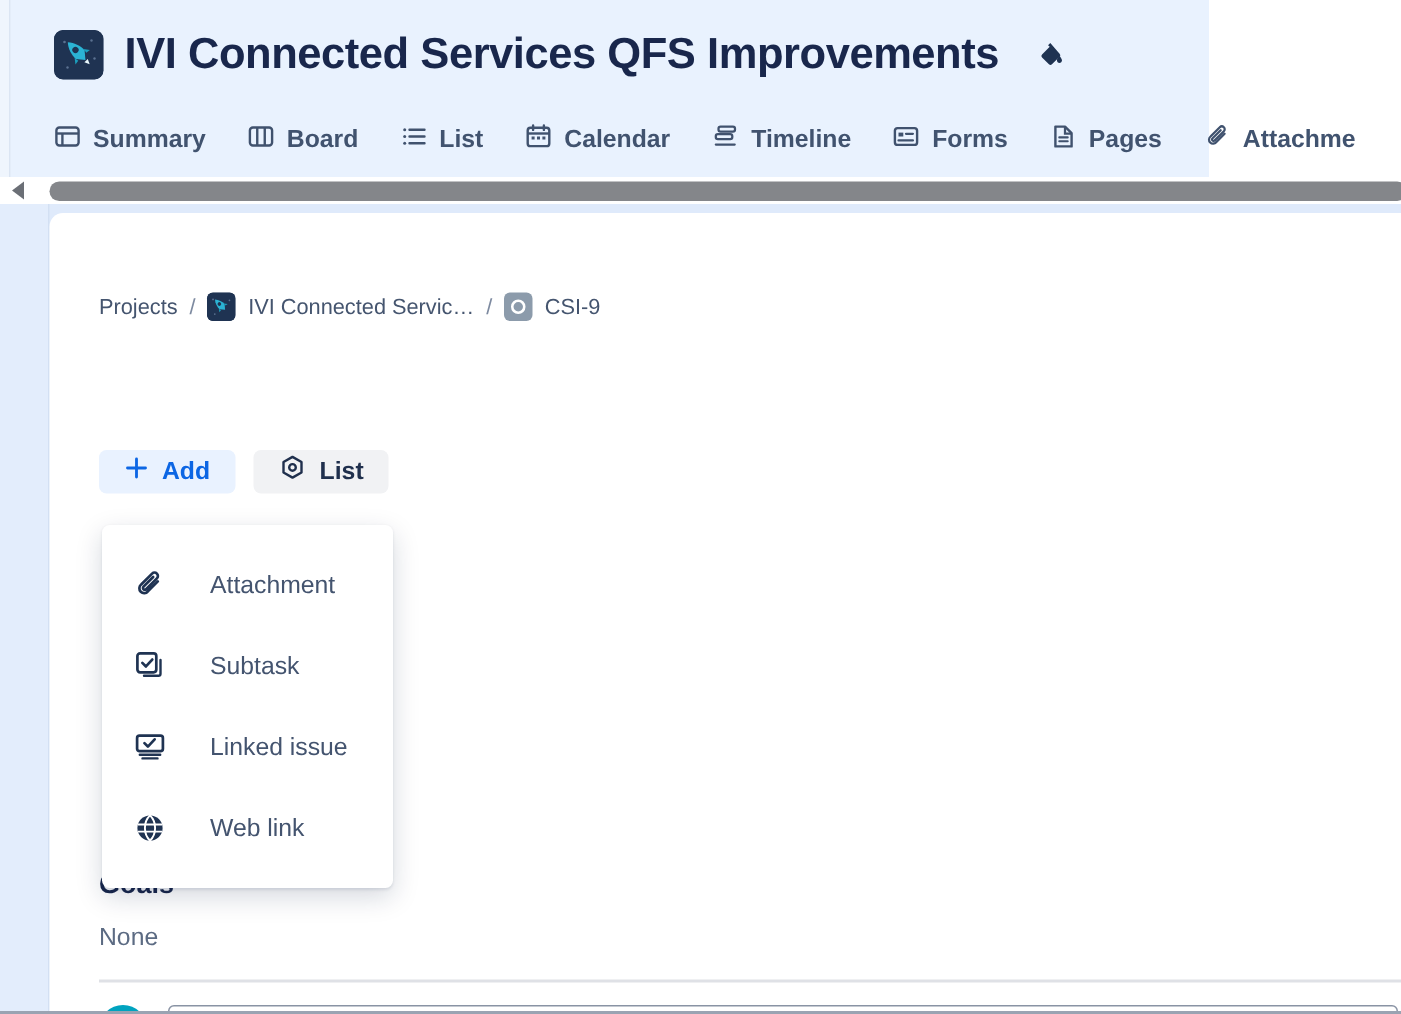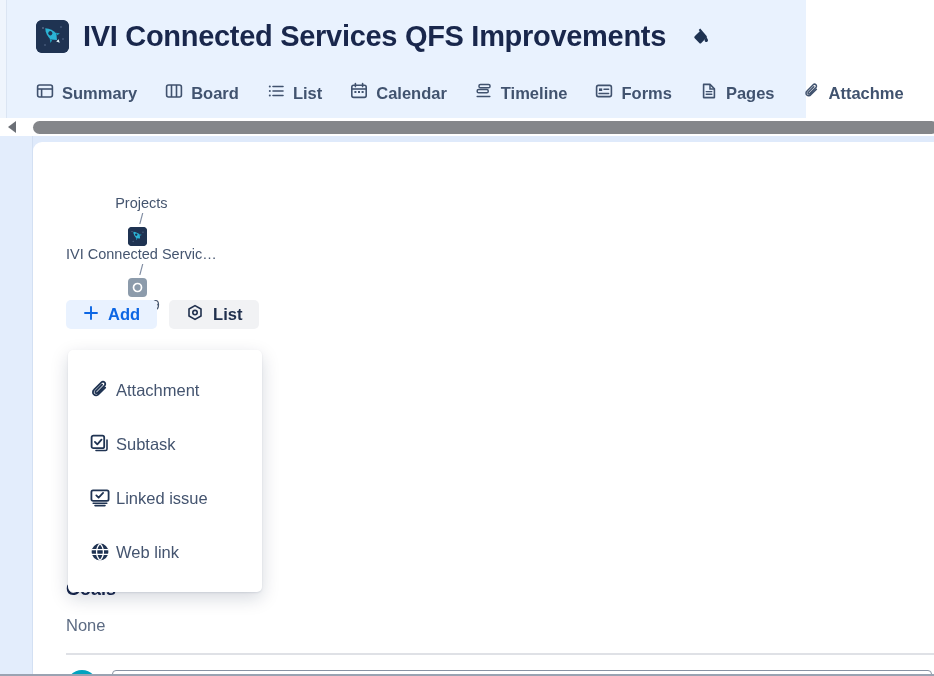--- a/index.html
+++ b/index.html
@@ -165,21 +165,20 @@
   
   .breadcrumb {
     position: absolute;
     left: 33px;
     top: 53px;
     display: flex;
     align-items: center;
     font-size: 14.5px;
     color: #44546f;
     white-space: nowrap;
-    flex-direction: column;
   }
   .bc-item { cursor: pointer; color: #45556f; }
   .bc-sep { margin: 0 8px; color: #7d8aa0; }
   .bc-proj-avatar {
     width: 19px;
     height: 19px;
     border-radius: 4px;
     background: #1f3352;
     display: flex;
     align-items: center;
@@ -264,21 +263,21 @@
     background: #ffffff;
     border-radius: 5px;
     box-shadow: 0 1px 2px rgba(9,30,66,0.10), 0 6px 18px rgba(9,30,66,0.17);
     padding: 13px 0 13px 0;
     box-sizing: border-box;
     z-index: 40;
   }
   .dd-item {
     display: flex;
     align-items: center;
-    gap: 4px;
+    gap: 28px;
     height: 54px;
     padding: 0 20px;
     font-size: 16.5px;
     color: #44546f;
     cursor: pointer;
     box-sizing: border-box;
   }
   .dd-icon {
     width: 24px;
     height: 24px;

